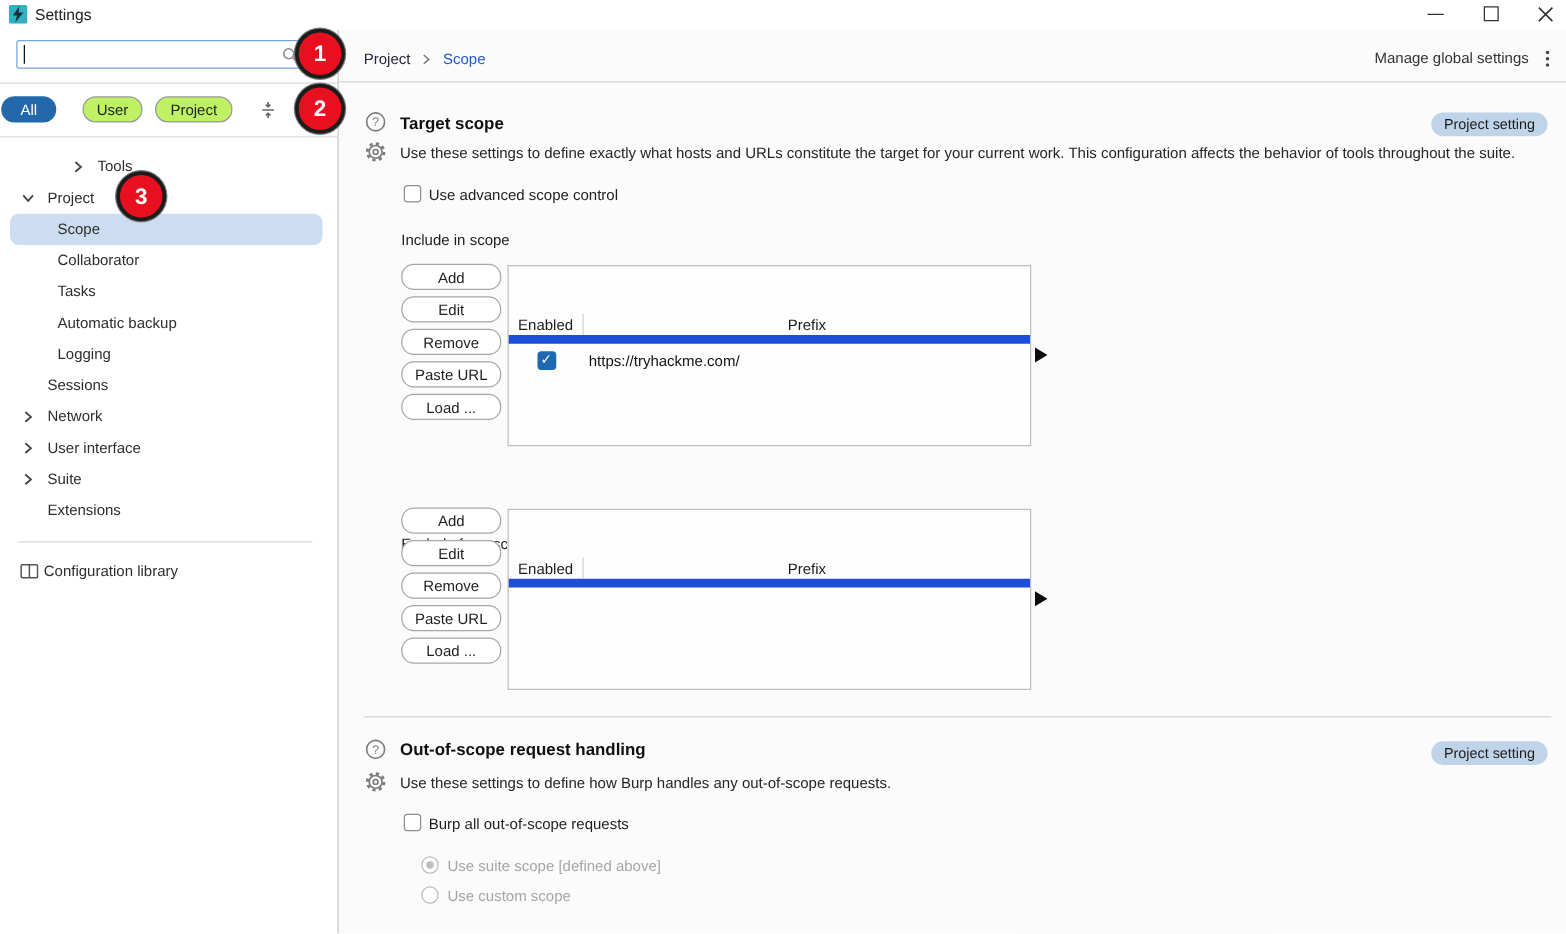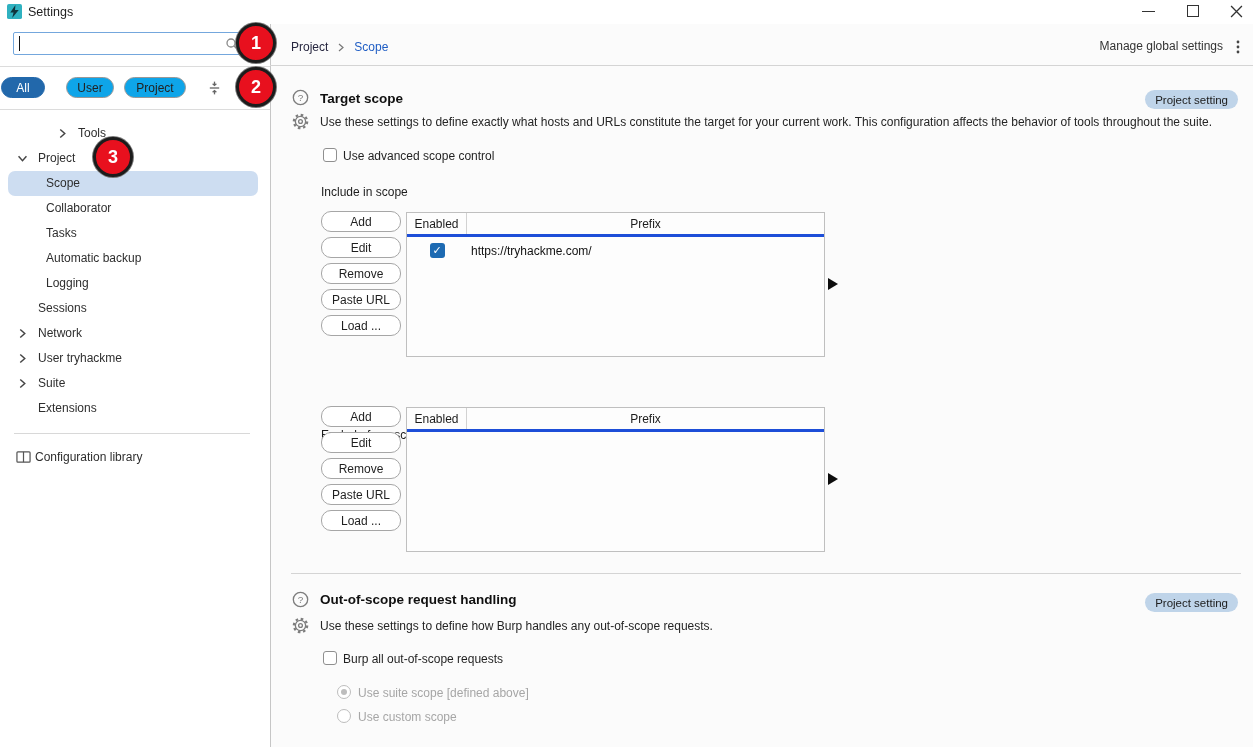--- a/index.html
+++ b/index.html
@@ -15,21 +15,21 @@
   .btn-max { left:1183px; top:2px; width:20px; height:20px; }
   .btn-max .box { position:absolute; left:4px; top:3px; width:12px; height:12px; border:1.3px solid #333; }
   .btn-close { left:1226px; top:2px; width:20px; height:20px; }
 
   
   .sidebar-divider { position:absolute; left:270px; top:24px; bottom:0; width:1px; background:#c6c6c6; }
   .search-input { position:absolute; left:13px; top:32px; width:230px; height:23px; border:1px solid #74a7dd; border-radius:2px; background:#fff; padding:0 24px 0 6px; font-size:12px; outline:none; }
   .caret { position:absolute; left:19px; top:36px; width:1px; height:15px; background:#111; }
   .search-icon { position:absolute; left:225px; top:37px; }
   .hr-side { position:absolute; left:0; width:270px; height:1px; background:#dcdcdc; }
-  .pill { position:absolute; top:77px; height:21px; border-radius:11px; background:#0ea5e9; border:1px solid #989898; font-size:12px; color:#222; display:flex; align-items:center; justify-content:center; cursor:default; }
+  .pill { position:absolute; top:77px; height:21px; border-radius:11px; background:#bef264; border:1px solid #989898; font-size:12px; color:#222; display:flex; align-items:center; justify-content:center; cursor:default; }
   .pill.active { background:#2268ab; border-color:#2268ab; color:#fff; }
   .collapse-icon { position:absolute; left:207px; top:80px; background:none; border:none; }
 
   .tree-row { position:absolute; left:0; width:269px; height:25px; display:flex; align-items:center; cursor:default; }
   .tree-chevron { position:absolute; left:18px; top:8px; width:9px; height:9px; display:flex; }
   .tree-label-0 { position:absolute; left:38px; line-height:25px; }
   .tree-label-1 { position:absolute; left:46px; line-height:25px; }
   .tree-selection { position:absolute; left:8px; top:171px; width:250px; height:25px; background:#cdddf1; border-radius:7px; }
   .hr-short { position:absolute; left:14px; top:433px; width:236px; height:1px; background:#d8d8d8; }
   .config-library { position:absolute; left:0; top:446px; width:269px; height:22px; cursor:default; }
@@ -52,21 +52,21 @@
   .section-desc { position:absolute; left:320px; right:16px; font-size:12px; color:#252525; }
   .badge { position:absolute; right:15px; height:19px; background:#bfd4e9; border-radius:10px; padding:0 10px; font-size:11.5px; color:#1c1c1c; display:flex; align-items:center; }
 
   .checkbox { position:absolute; width:14px; height:14px; border:1px solid #8f8f8f; border-radius:3px; background:#fff; cursor:default; }
   .cb-label { position:absolute; font-size:12px; color:#1f1f1f; }
   .group-label { position:absolute; left:321px; font-size:12px; color:#1c1c1c; }
 
   .scope-btn { position:absolute; left:321px; width:80px; height:21px; border:1px solid #a6a6a6; border-radius:10px; background:#fff; font-size:12px; color:#1f1f1f; display:flex; align-items:center; justify-content:center; cursor:default; }
 
   .scope-table { position:absolute; left:406px; width:419px; height:145px; background:#fdfdfd; border:1px solid #bfbfbf; }
-  .thead { height:24px; border-bottom:3px solid #1d4ed8; display:flex; }
+  .thead { height:24px; border-bottom:7px solid #1d4ed8; display:flex;margin-top:38px; }
   .th-enabled { width:60px; border-right:1px solid #d2d2d2; display:flex; align-items:center; justify-content:center; color:#1c1c1c; }
   .th-prefix { flex:1; display:flex; align-items:center; justify-content:center; color:#1c1c1c; }
   .trow { height:27px; display:flex; align-items:center; }
   .td-enabled { width:60px; display:flex; align-items:center; justify-content:center; }
   .td-prefix { flex:1; padding-left:4px; color:#111; }
   .cb-checked { width:15px; height:15px; background:#1d6ab2; border-radius:3px; position:relative; cursor:default; }
   .cb-checked::after { content:"✓"; position:absolute; left:0; top:0; width:15px; height:15px; color:#fff; font-size:11px; line-height:15px; text-align:center; }
 
   .arrow-marker { position:absolute; width:0; height:0; border-top:6px solid transparent; border-bottom:6px solid transparent; border-left:10px solid #0d0d0d; }
 
@@ -171,21 +171,21 @@
         </svg>
       </span>
     <span class="tree-label-0">Network</span>
   </div>
   <div class="tree-row" style="top:346px;">
     <span class="tree-chevron">
         <svg width="9" height="9" viewBox="0 0 8 8">
           <path d="M2 .5 L6 4 L2 7.5" fill="none" stroke="#444" stroke-width="1.3"></path>
         </svg>
       </span>
-    <span class="tree-label-0">User tryhackme</span>
+    <span class="tree-label-0">User interface</span>
   </div>
   <div class="tree-row" style="top:371px;">
     <span class="tree-chevron">
         <svg width="9" height="9" viewBox="0 0 8 8">
           <path d="M2 .5 L6 4 L2 7.5" fill="none" stroke="#444" stroke-width="1.3"></path>
         </svg>
       </span>
     <span class="tree-label-0">Suite</span>
   </div>
   <div class="tree-row" style="top:396px;padding-left:44px;">

